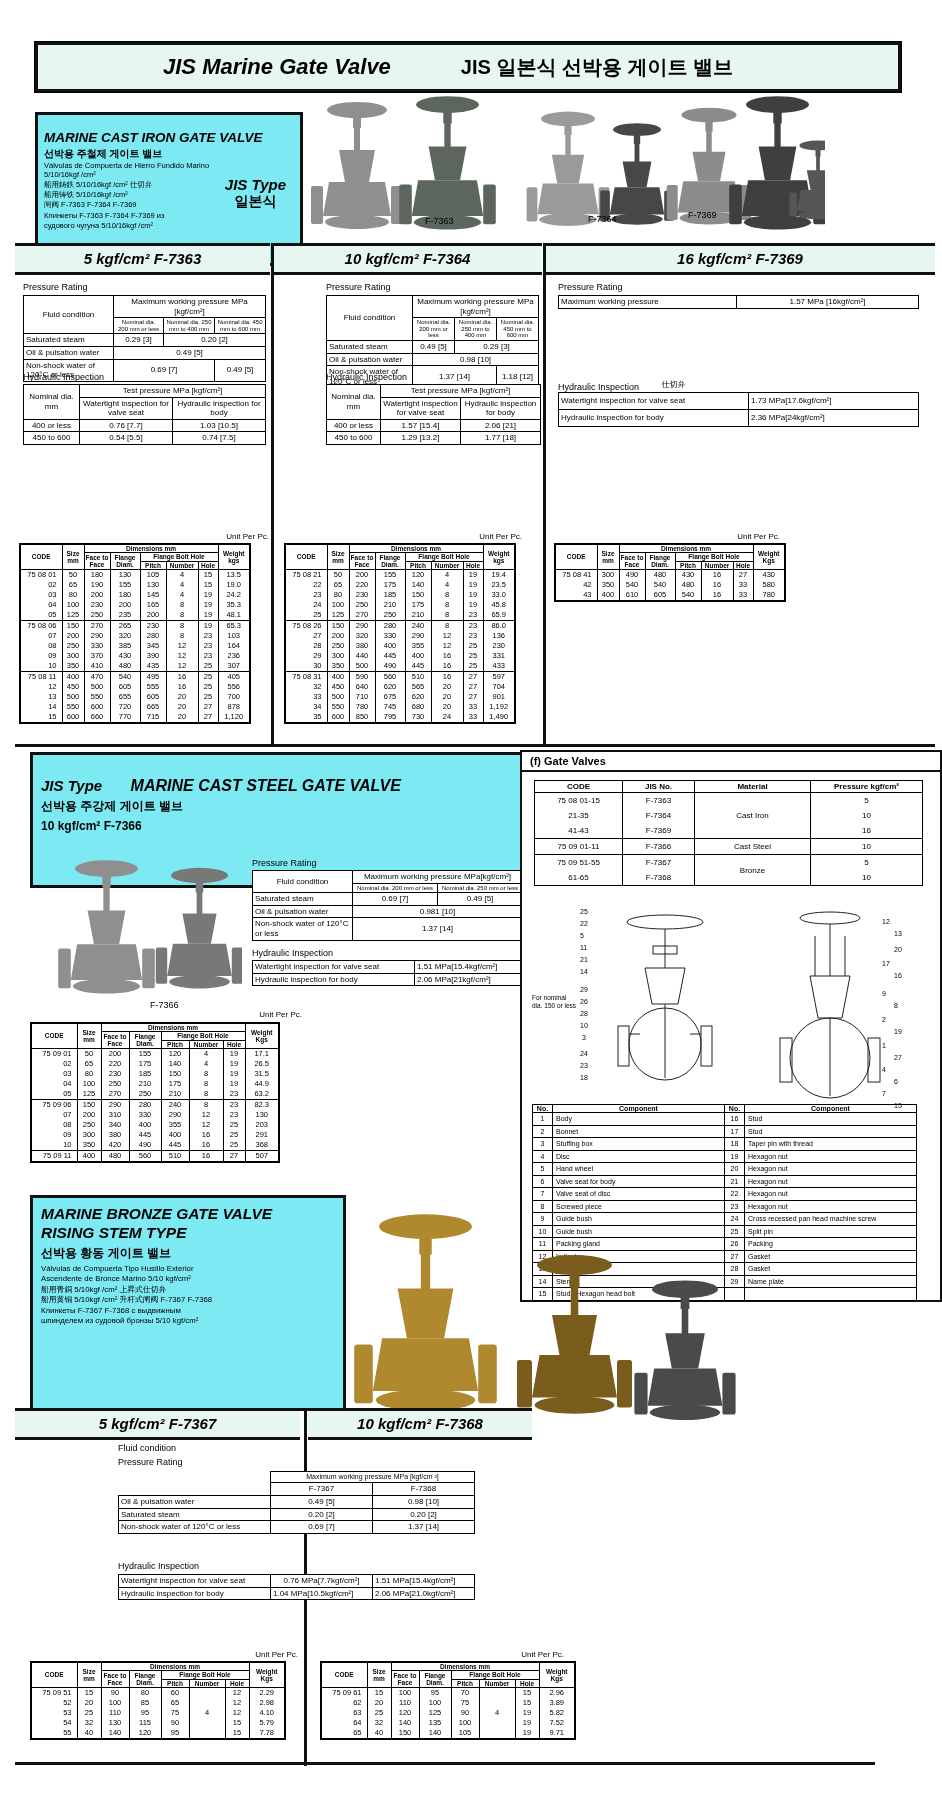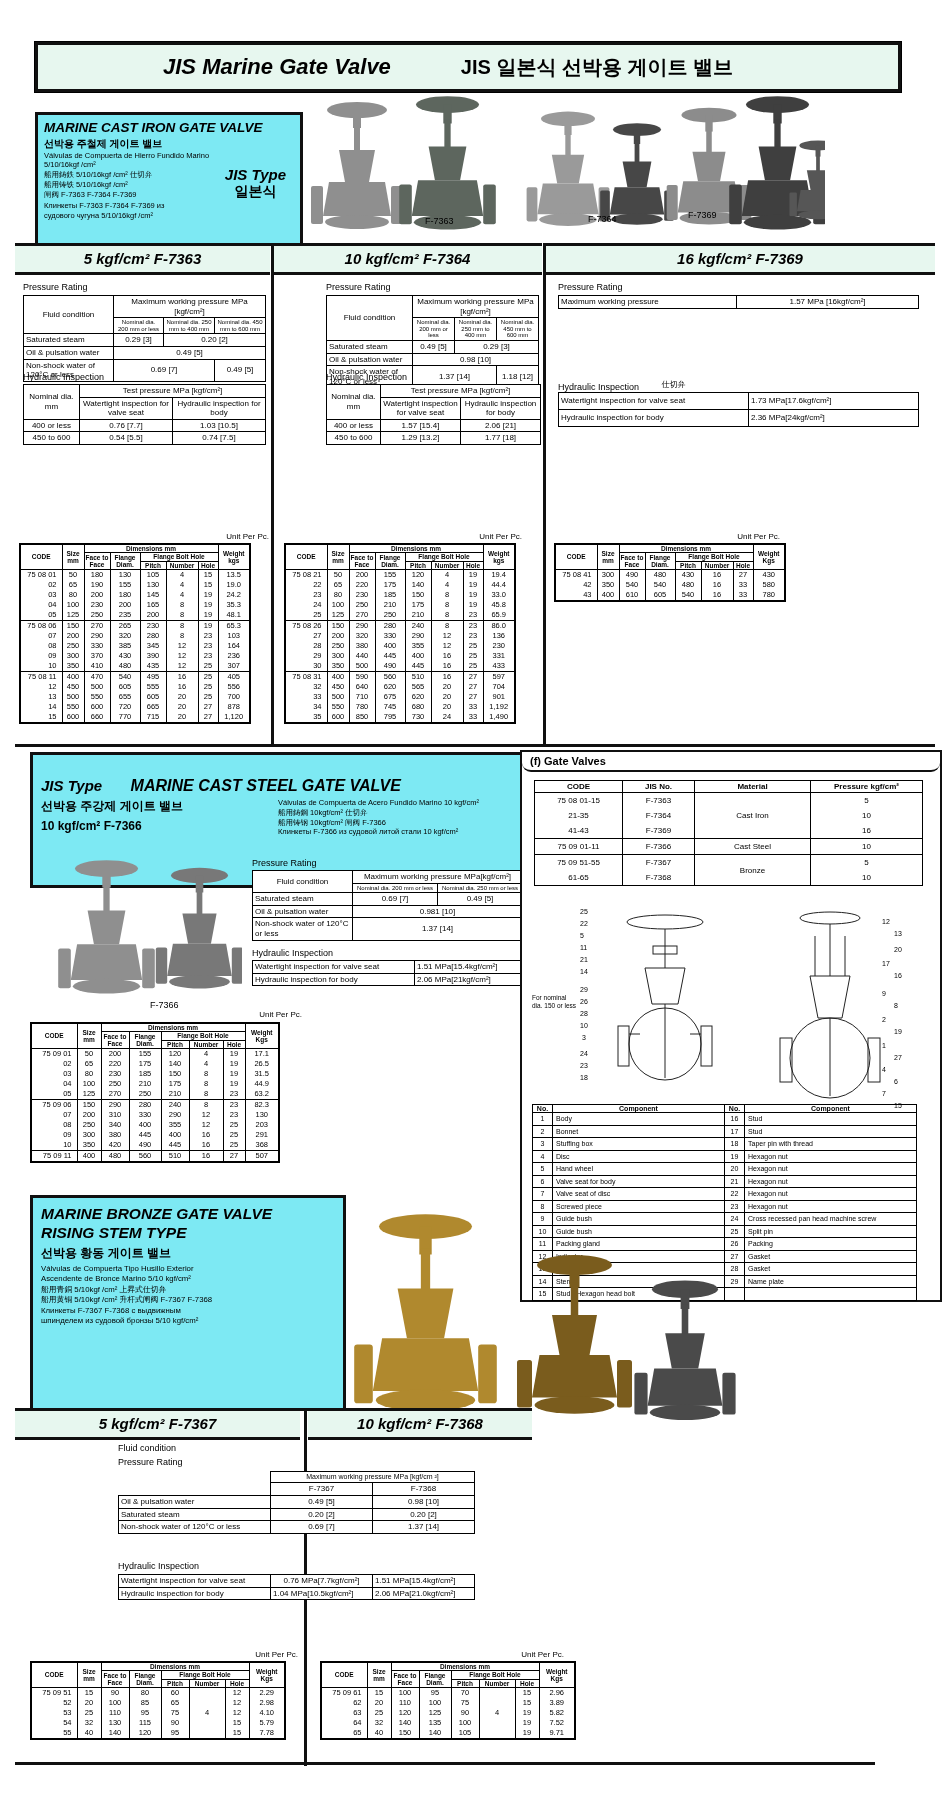--- a/index.html
+++ b/index.html
@@ -24,21 +24,21 @@
   .pt .nb{border-top:none;border-left:none;background:transparent;}
   
   .dim{border-collapse:collapse;border:2px solid #000;table-layout:fixed;}
   .dim th{border:1px solid #000;font-size:6.5px;font-weight:bold;padding:0 1px;line-height:1.15;}
   .dim td{border-left:1px solid #000;border-right:1px solid #000;font-size:7.5px;text-align:center;padding:0 2px;height:10px;line-height:10px;white-space:nowrap;}
   .dim tr.grp td{border-top:1.5px solid #000;}
   .dim td:first-child{text-align:right;padding-right:5px;}
   .dim tbody tr:first-child td{border-top:1px solid #000;}
   
   .gbox{border:2px solid #101010;background:#fff;}
-  .gbox .gtitle{font-size:11px;font-weight:bold;border-bottom:2px solid #101010;padding:3px 8px;border-radius:9px;}
+  .gbox .gtitle{font-size:11px;font-weight:bold;border-bottom:2px solid #101010;padding:3px 8px;}
   .codes{border-collapse:collapse;table-layout:fixed;}
   .codes th{border:1px solid #000;font-size:8px;padding:1px 2px;}
   .codes td{border-left:1px solid #000;border-right:1px solid #000;font-size:8px;text-align:center;height:13px;}
   .codes tr.grp td{border-top:1px solid #000;}
   .codes tbody tr:first-child td{border-top:1px solid #000;}
   .codes{border:1px solid #000;}
   .comp{border-collapse:collapse;border:1px solid #000;table-layout:fixed;}
   .comp th{border:1px solid #000;font-size:7px;padding:0 2px;}
   .comp td{border:1px solid #000;font-size:7px;padding:0 3px;height:11.5px;line-height:1.05;}
   .comp td:nth-child(1),.comp td:nth-child(3){text-align:center;}
@@ -59,21 +59,21 @@
   .pholab{font-size:9px;}
 </style>
 </head>
 <body>
 
 <div class="abs banner" style="left:35px;top:42px;width:860px;height:44px;">
   <span class="t1">JIS Marine Gate Valve</span>
   <span class="t2">JIS 일본식 선박용 게이트 밸브</span>
 </div>
 
-<div class="abs cyanbox" style="left:35px;top:112px;width:250px;height:118px;padding:5px 6px;">
+<div class="abs cyanbox" style="left:35px;top:112px;width:250px;height:118px;padding:15px 6px;">
   <div class="ib-title">MARINE CAST IRON GATE VALVE</div>
   <div class="ib-kr">선박용 주철제 게이트 밸브</div>
   <div class="ib-sm">Válvulas de Compuerta de Hierro Fundido Marino</div>
   <div style="display:flex;justify-content:space-between;">
     <div>
       <div class="ib-sm">5/10/16kgf /cm²</div>
       <div class="ib-sm">船用鋳鉄 5/10/16kgf /cm² 仕切弁</div>
       <div class="ib-sm">船用铸铁 5/10/16kgf /cm²</div>
       <div class="ib-sm">闸阀 F-7363 F-7364 F-7369</div>
     </div>
@@ -476,21 +476,21 @@
           <td>19.4</td>
         </tr>
         <tr>
           <td>22</td>
           <td>65</td>
           <td>220</td>
           <td>175</td>
           <td>140</td>
           <td>4</td>
           <td>19</td>
-          <td>44.4</td>
+          <td>23.5</td>
         </tr>
         <tr>
           <td>23</td>
           <td>80</td>
           <td>230</td>
           <td>185</td>
           <td>150</td>
           <td>8</td>
           <td>19</td>
           <td>33.0</td>
@@ -720,26 +720,20 @@
 
 <div class="abs cyanbox" style="left:30px;top:752px;width:492px;height:86px;padding:22px 8px;">
   <div>
     <span class="sb-line1">JIS Type</span>
     <span class="sb-line1 sb-title" style="margin-left:24px;">MARINE CAST STEEL GATE VALVE</span>
   </div>
   <div style="display:flex;justify-content:space-between;margin-top:3px;">
     <div>
       <div style="font-size:12px;font-weight:bold;">선박용 주강제 게이트 밸브</div>
       <div style="font-size:12px;font-weight:bold;margin-top:4px;">10 kgf/cm²   F-7366</div>
-    </div>
-    <div style="width:255px;">
-      <div class="ib-sm">Válvulas de Compuerta de Acero Fundido Marino 10 kgf/cm²</div>
-      <div class="ib-sm">船用鋳鋼 10kgf/cm² 仕切弁</div>
-      <div class="ib-sm">船用铸钢 10kgf/cm² 闸阀 F-7366</div>
-      <div class="ib-sm">Клинкеты F-7366 из судовой литой стали 10 kgf/cm²</div>
     </div>
   </div>
 </div>
 
 <svg class="abs" style="left:52px;top:848px;" width="190" height="152">
   <use href="#vlv" fill="#8f8f8f" transform="translate(2,8) scale(1.05)"></use>
   <use href="#vlv" fill="#787878" transform="translate(100,16) scale(0.95)"></use>
 </svg>
 <span class="abs pholab" style="left:150px;top:1000px;">F-7366</span>
 

